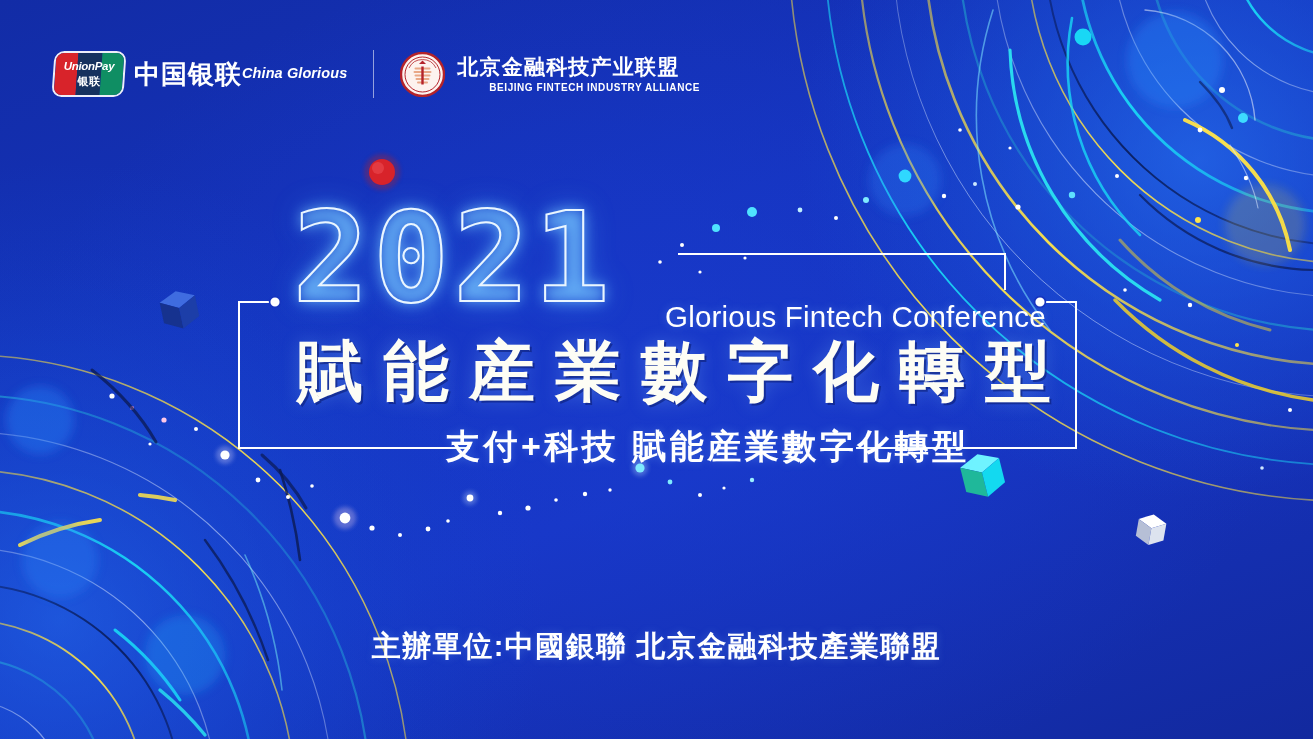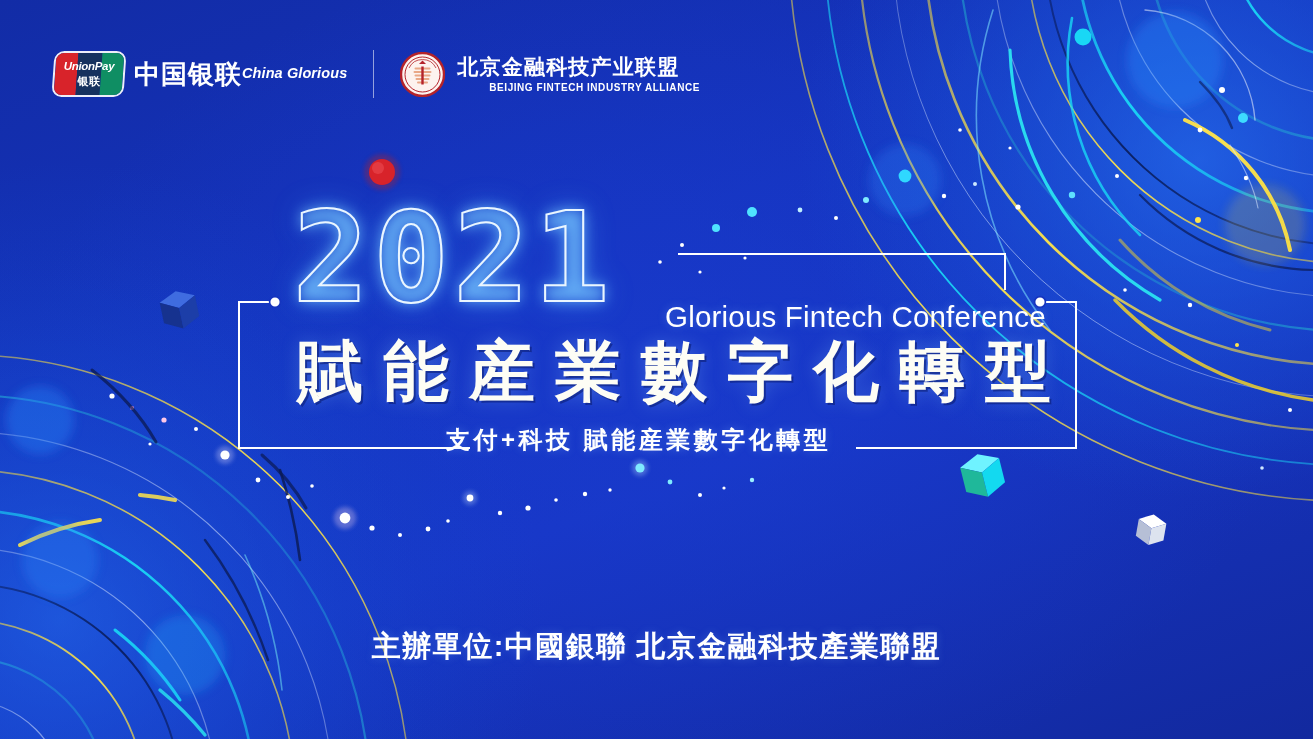--- a/index.html
+++ b/index.html
@@ -78,21 +78,21 @@
   .cn-title{
     position:absolute; left:297px; top:336px;
     font-size:66px; line-height:1.08; color:#fdfdf5; font-weight:700;
     letter-spacing:20px;
     font-family:"DejaVu Sans","Liberation Sans",sans-serif;
     text-shadow:2px 2px 0 rgba(10,25,110,.55), 0 0 18px rgba(150,210,255,.30);
     white-space:nowrap;
   }
   .cn-sub{
     position:absolute; left:446px; top:424px;
-    font-size:24px; color:#ffffff; font-weight:700; letter-spacing:3.5px;
+    font-size:34px; color:#ffffff; font-weight:700; letter-spacing:3.5px;
     white-space:nowrap;
     text-shadow:0 0 8px rgba(140,200,255,.30);
   }
   .footer-cn{
     position:absolute; left:0; top:627px; width:1313px; text-align:center;
     font-size:29px; color:#ffffff; font-weight:700; letter-spacing:1.5px;
     text-shadow:0 0 8px rgba(140,200,255,.25);
   }
 </style>
 </head>

